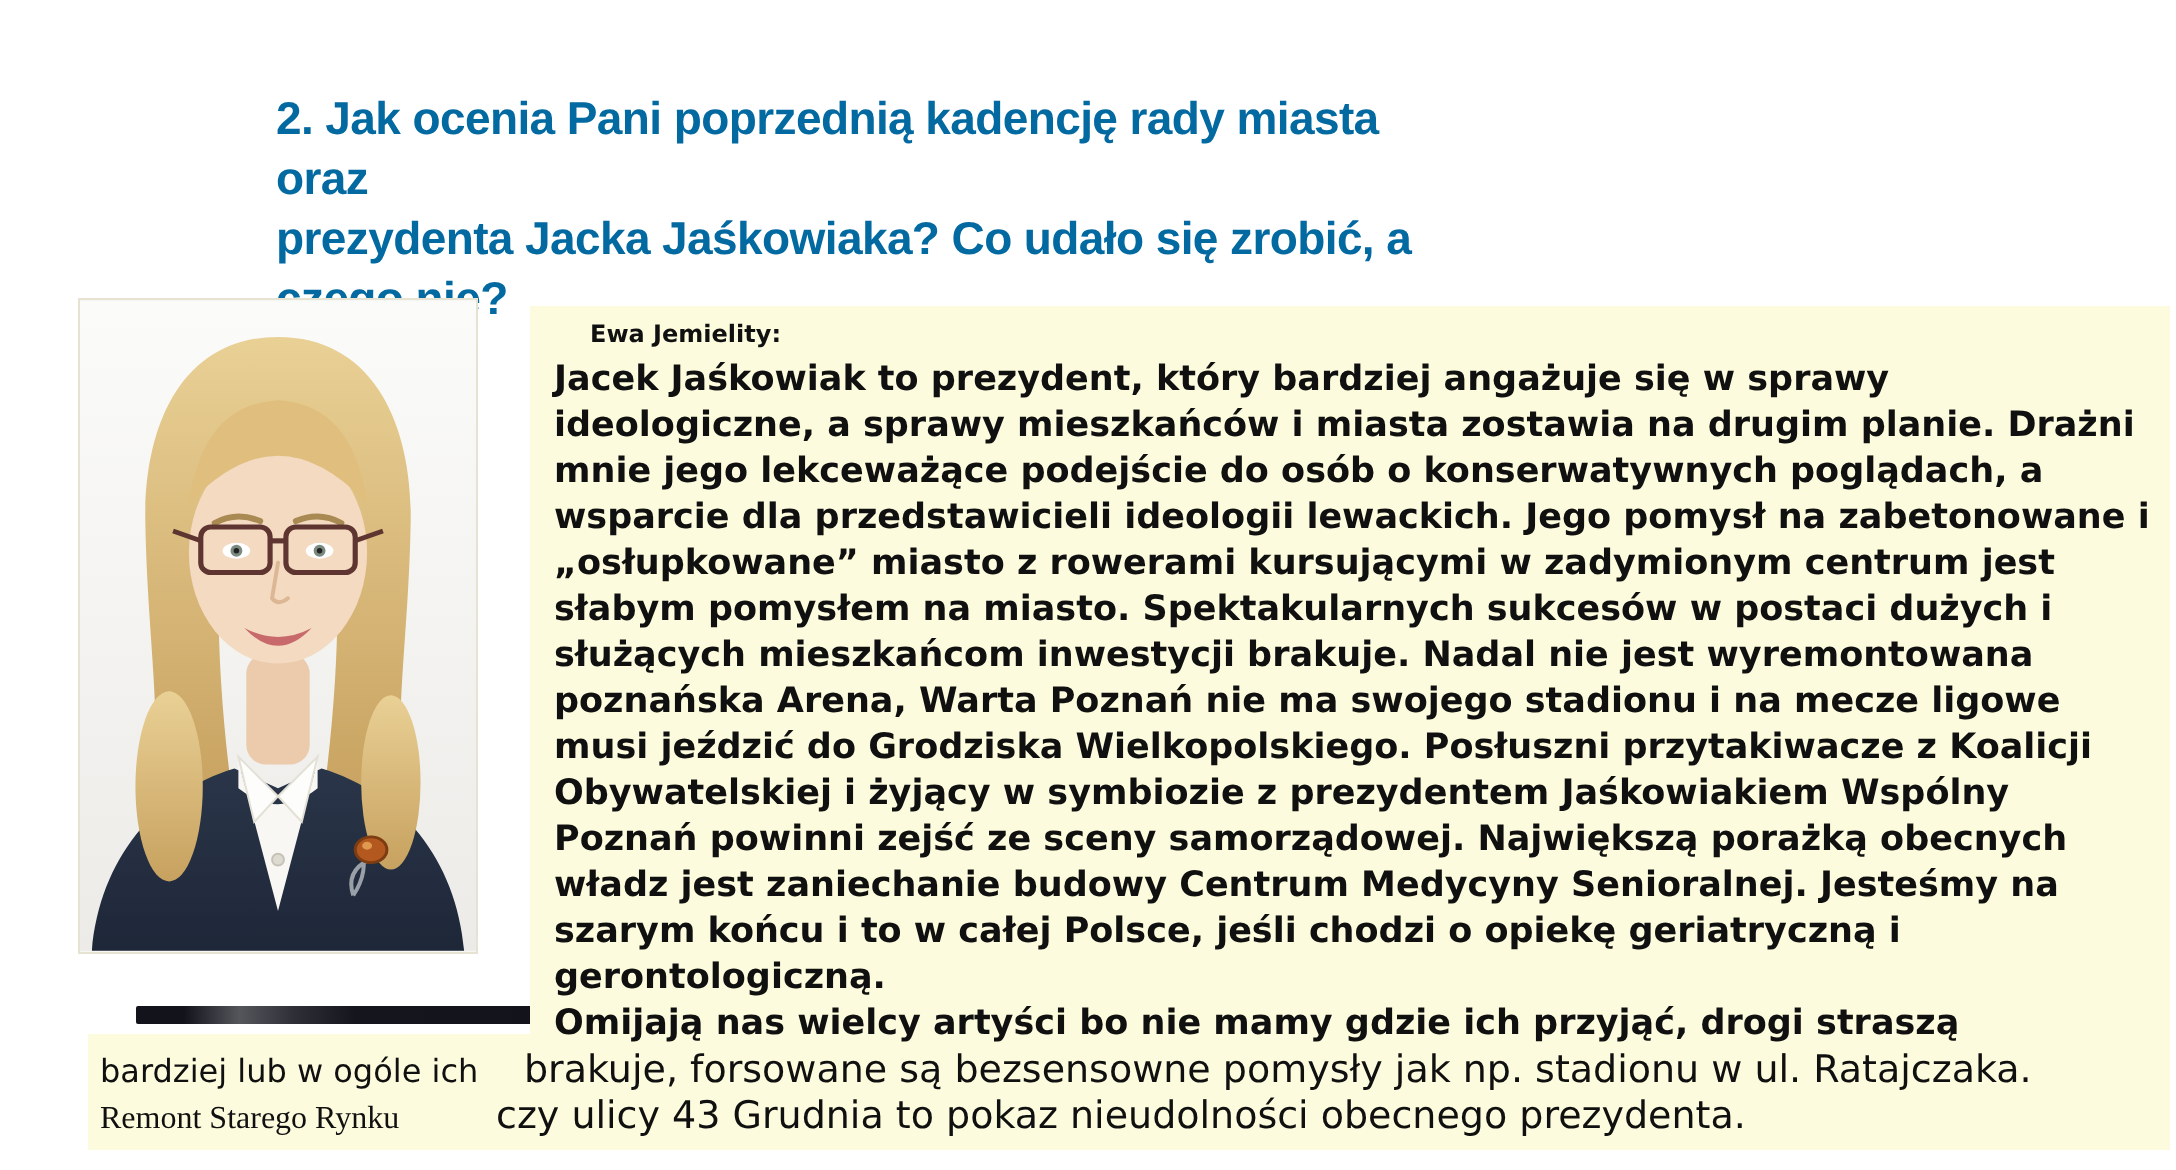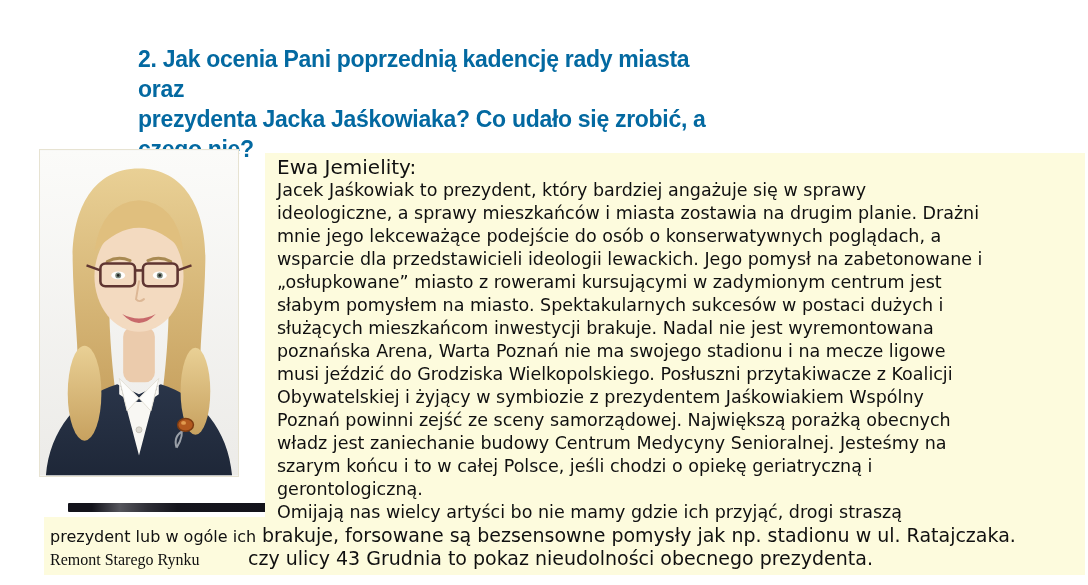--- a/index.html
+++ b/index.html
@@ -36,28 +36,29 @@
   
   .answer-panel{
     position:absolute;left:265px;top:153px;width:820px;height:422px;
     background:#fdfbdd;
   }
   .answer-panel-extension{
     position:absolute;left:44px;top:517px;width:221px;height:58px;
     background:#fdfbdd;
   }
   .answer-author{
-    position:absolute;left:277px;top:156px;
-    font-size:20px;line-height:23px;font-weight:400;
+    position:absolute;left:295px;top:156px;
+    font-size:12px;line-height:23px;font-weight:700;
     white-space:nowrap;
   }
   .answer-body{
     position:absolute;left:277px;top:179px;width:805px;
     font-size:17.5px;line-height:23px;
     white-space:pre;
+    font-weight:bold;
   }
   
   .overflow-line{
     position:absolute;left:50px;white-space:nowrap;
   }
   .overflow-line .frag{
     font-size:16px;display:inline-block;
   }
   .overflow-line .frag-1{width:212px;}
   .overflow-line .frag-2{width:198px;font-family:Liberation Serif, serif;}
@@ -151,20 +152,20 @@
 poznańska Arena, Warta Poznań nie ma swojego stadionu i na mecze ligowe
 musi jeździć do Grodziska Wielkopolskiego. Posłuszni przytakiwacze z Koalicji
 Obywatelskiej i żyjący w symbiozie z prezydentem Jaśkowiakiem Wspólny
 Poznań powinni zejść ze sceny samorządowej. Największą porażką obecnych
 władz jest zaniechanie budowy Centrum Medycyny Senioralnej. Jesteśmy na
 szarym końcu i to w całej Polsce, jeśli chodzi o opiekę geriatryczną i
 gerontologiczną.
 Omijają nas wielcy artyści bo nie mamy gdzie ich przyjąć, drogi straszą</div>
 
   <div class="overflow-line overflow-line-1">
-    <span class="frag frag-1">prezydent lub w ogóle ich</span><span class="cont">brakuje, forsowane są bezsensowne pomysły jak np. stadionu w ul. Ratajczaka.</span>
+    <span class="frag frag-1">bardziej lub w ogóle ich</span><span class="cont">brakuje, forsowane są bezsensowne pomysły jak np. stadionu w ul. Ratajczaka.</span>
   </div>
 
   <div class="overflow-line overflow-line-2">
     <span class="frag frag-2">Remont Starego Rynku</span><span class="cont">czy ulicy 43 Grudnia to pokaz nieudolności obecnego prezydenta.</span>
   </div>
 
 </div>
 
 </body></html>

